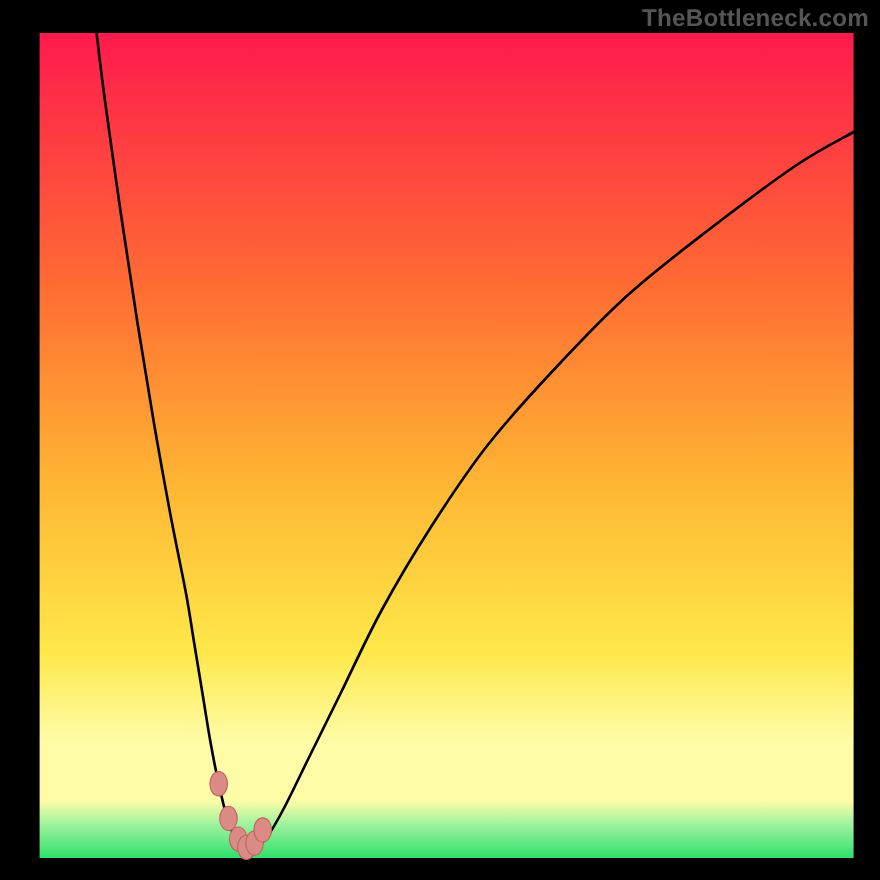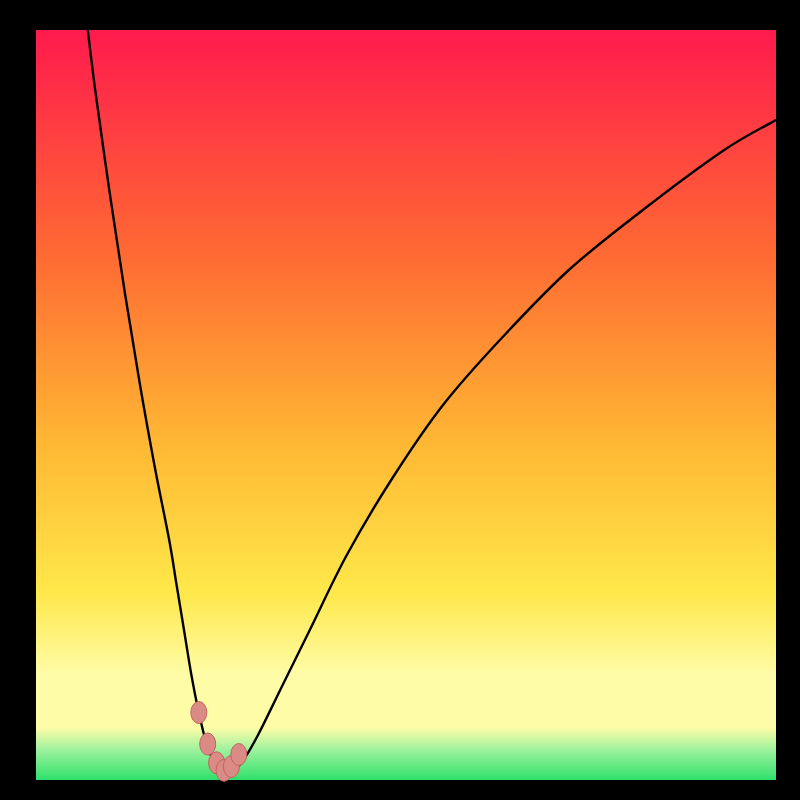--- a/index.html
+++ b/index.html
@@ -32,20 +32,21 @@
     top: 0;
     width: 800px;
     height: 800px;
     display: block;
   }
 </style>
 </head>
 <body>
 <div class="frame">
 
+<div class="watermark">TheBottleneck.com</div>
 
 <svg viewBox="0 0 800 800" xmlns="http://www.w3.org/2000/svg">
   <defs>
     <linearGradient id="bg-grad" x1="0" y1="0" x2="0" y2="1">
       <stop id="g0" offset="0%" stop-color="#ff1a4d"></stop>
       <stop id="g1" offset="30%" stop-color="#ff6a33"></stop>
       <stop id="g2" offset="55%" stop-color="#ffb733"></stop>
       <stop id="g3" offset="75%" stop-color="#ffe84a"></stop>
       <stop id="g4" offset="86%" stop-color="#fffca8"></stop>
       <stop id="g5" offset="93%" stop-color="#fffca8"></stop>

